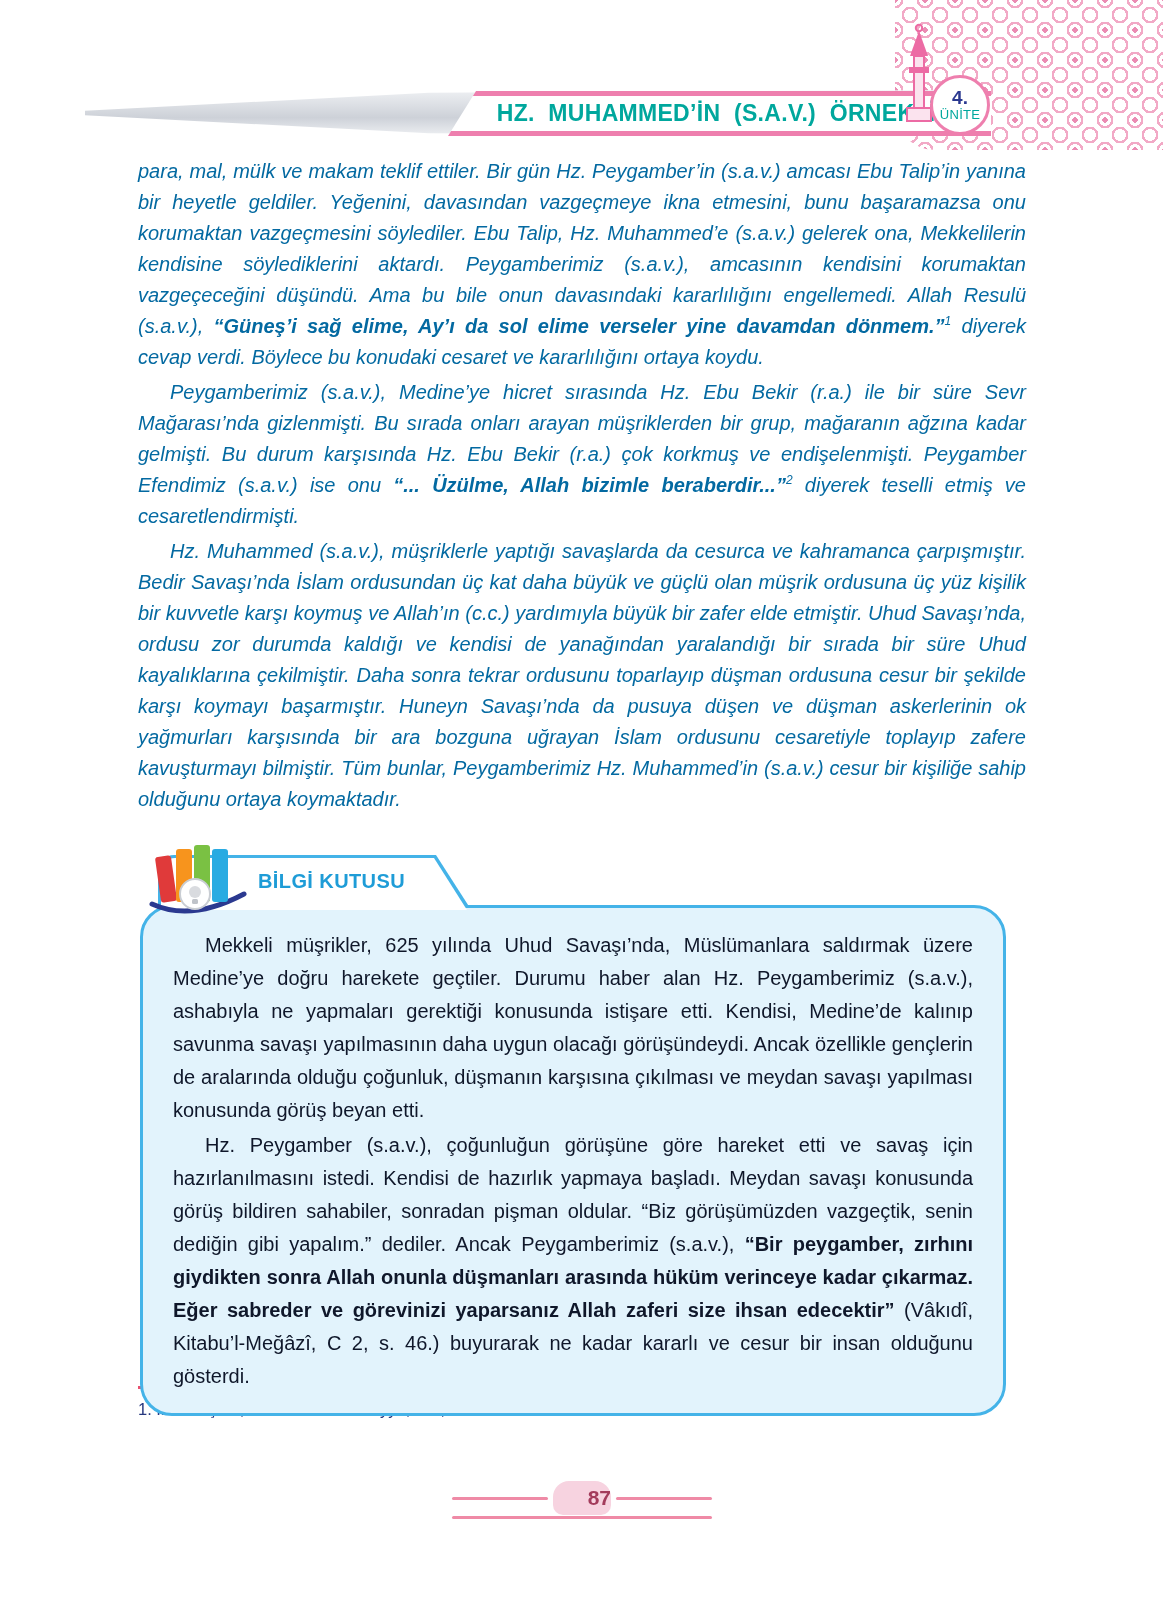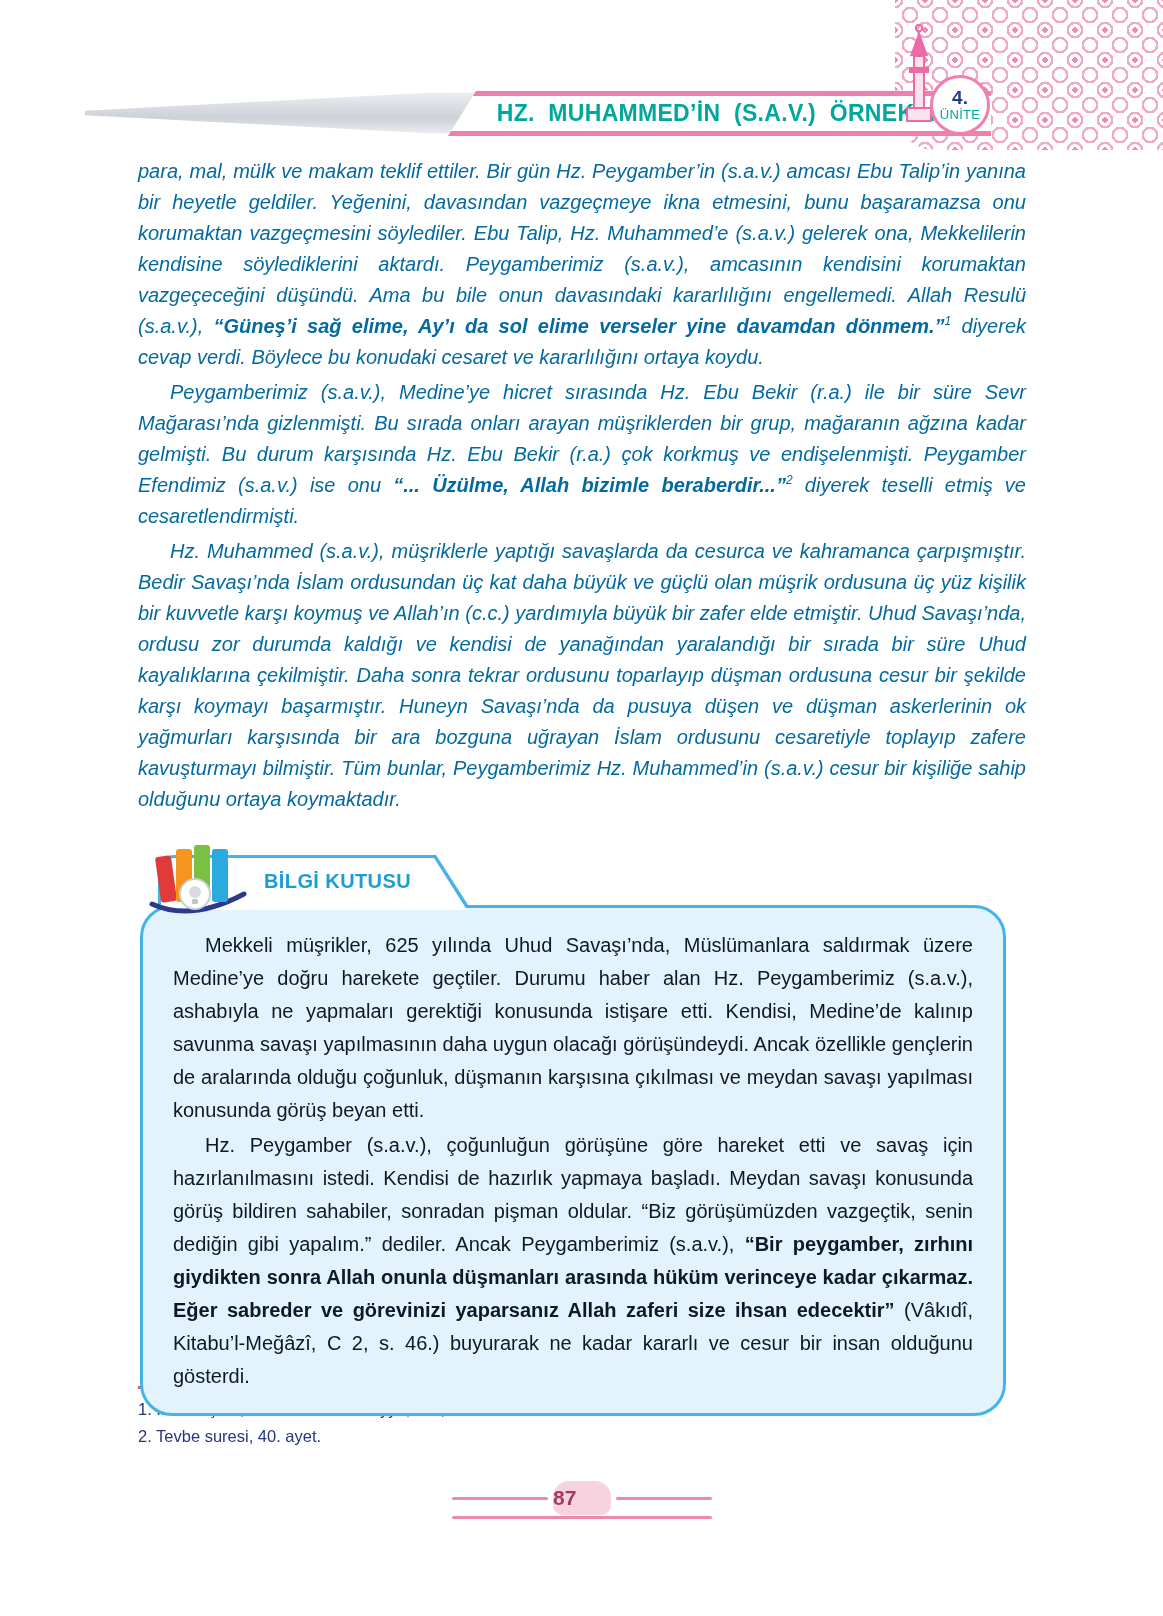--- a/index.html
+++ b/index.html
@@ -75,40 +75,40 @@
     clip-path: polygon(0 0, calc(100% - 34px) 0, 100% 100%, 0 100%);
     z-index:3;
   }
   .tab-inner {
     position:absolute; left:161px; top:858px; width:306px; height:52px;
     background:#ffffff; border-radius:14px 0 0 0;
     clip-path: polygon(0 0, calc(100% - 33px) 0, 100% 100%, 0 100%);
     z-index:4;
   }
   .tab-text {
-    position:absolute; left:264px; top:870px;
+    position:absolute; left:258px; top:870px;
     color:#1e9cd7; font-weight:700; font-size:20px; letter-spacing:0.4px;
     z-index:6; white-space:nowrap;
   }
   .books { position:absolute; left:146px; top:836px; width:102px; height:86px; z-index:7; }
 
   
   .footnote-rule { position:absolute; left:138px; top:1386px; width:228px; height:3px; background:#e8506e; }
   .footnotes { position:absolute; left:138px; top:1396px; width:700px; color:#26377e; font-size:16.5px; line-height:27px; }
   .footnotes p { margin:0; }
 
   
   .footer-line { position:absolute; height:3px; background:#ef8aa6; border-radius:2px; }
   .footer-line.left   { left:452px; top:1497px; width:96px; }
   .footer-line.right  { left:616px; top:1497px; width:96px; }
   .footer-line.bottom { left:452px; top:1516px; width:260px; }
   .page-pill {
     position:absolute; left:553px; top:1481px; width:58px; height:34px;
     background:#f7d3e0; border-radius:16px 16px 10px 10px;
-    display:flex; align-items:center; justify-content:flex-start;
+    display:flex; align-items:center; justify-content:flex-end;
     z-index:2;
   }
   .page-pill span { color:#a33c5c; font-weight:700; font-size:21px; }
 </style>
 </head>
 <body>
 
 <div class="page">
 
   <div class="arabesque"></div>
@@ -152,21 +152,20 @@
     <rect x="48" y="9" width="16" height="57" rx="3" fill="#7ac143"></rect>
     <rect x="66" y="13" width="16" height="53" rx="3" fill="#29abe2"></rect>
     <circle cx="49" cy="58" r="15" fill="#ffffff" stroke="#c9cdd3" stroke-width="2"></circle>
     <circle cx="49" cy="56" r="6" fill="#d9dbdf"></circle>
     <rect x="46" y="63" width="6" height="5" rx="1.5" fill="#bfc3c9"></rect>
   </svg>
 
   <div class="footnote-rule"></div>
   <div class="footnotes" id="footnotes">
       <p>1. İbn-i Hişam, es-Siretün Nebeviyye, C 1, s. 88.</p>
-      <p>2. Tevbe suresi, 40. ayet.</p>
     </div>
 
   <div class="footer-line left"></div>
   <div class="page-pill">
     <span>87</span>
   </div>
   <div class="footer-line right"></div>
   <div class="footer-line bottom"></div>
 
 </div>

